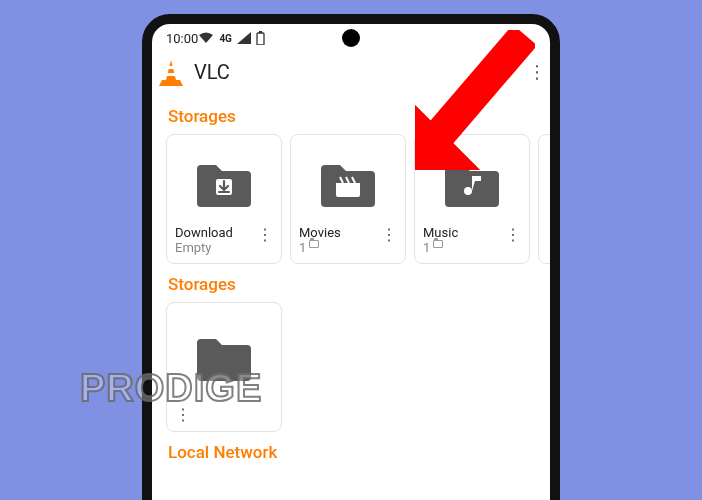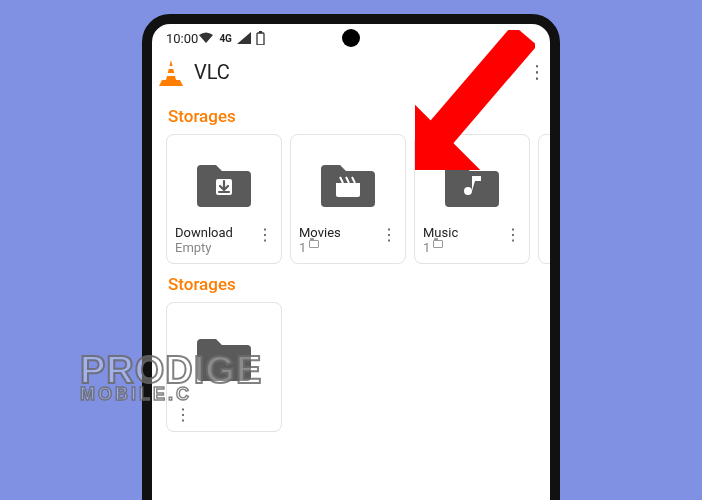--- a/index.html
+++ b/index.html
@@ -270,26 +270,26 @@
         <svg width="60" height="48" viewBox="0 0 60 48">
           <path d="M3 8 Q3 4 7 4 L22 4 L28 10 L53 10 Q57 10 57 14 L57 42 Q57 46 53 46 L7 46 Q3 46 3 42 Z" fill="#5a5a5a"></path>
         </svg>
       </div>
       <div class="card-bottom">
         <div class="card-menu">⋮</div>
       </div>
     </div>
   </div>
 
+  <div class="section-title">Local Network</div>
 
 </div>
 
 <svg class="arrow" viewBox="0 0 130 150">
   <path d="M120 5 L30 110" stroke="#ff0000" stroke-width="32" stroke-linecap="butt"></path>
   <path d="M10 75 L10 140 L75 140 Z" fill="#ff0000"></path>
   <path d="M10 75 L48 113 L10 140 Z" fill="#ff0000"></path>
   <path d="M75 140 L37 102 L10 140 Z" fill="#ff0000"></path>
 </svg>
 
 <div class="watermark">
   <div class="wm-line1">PRODIGE</div>
-  <div class="wm-line2">MOBILE.C</div>
 </div>
 
 </body></html>

